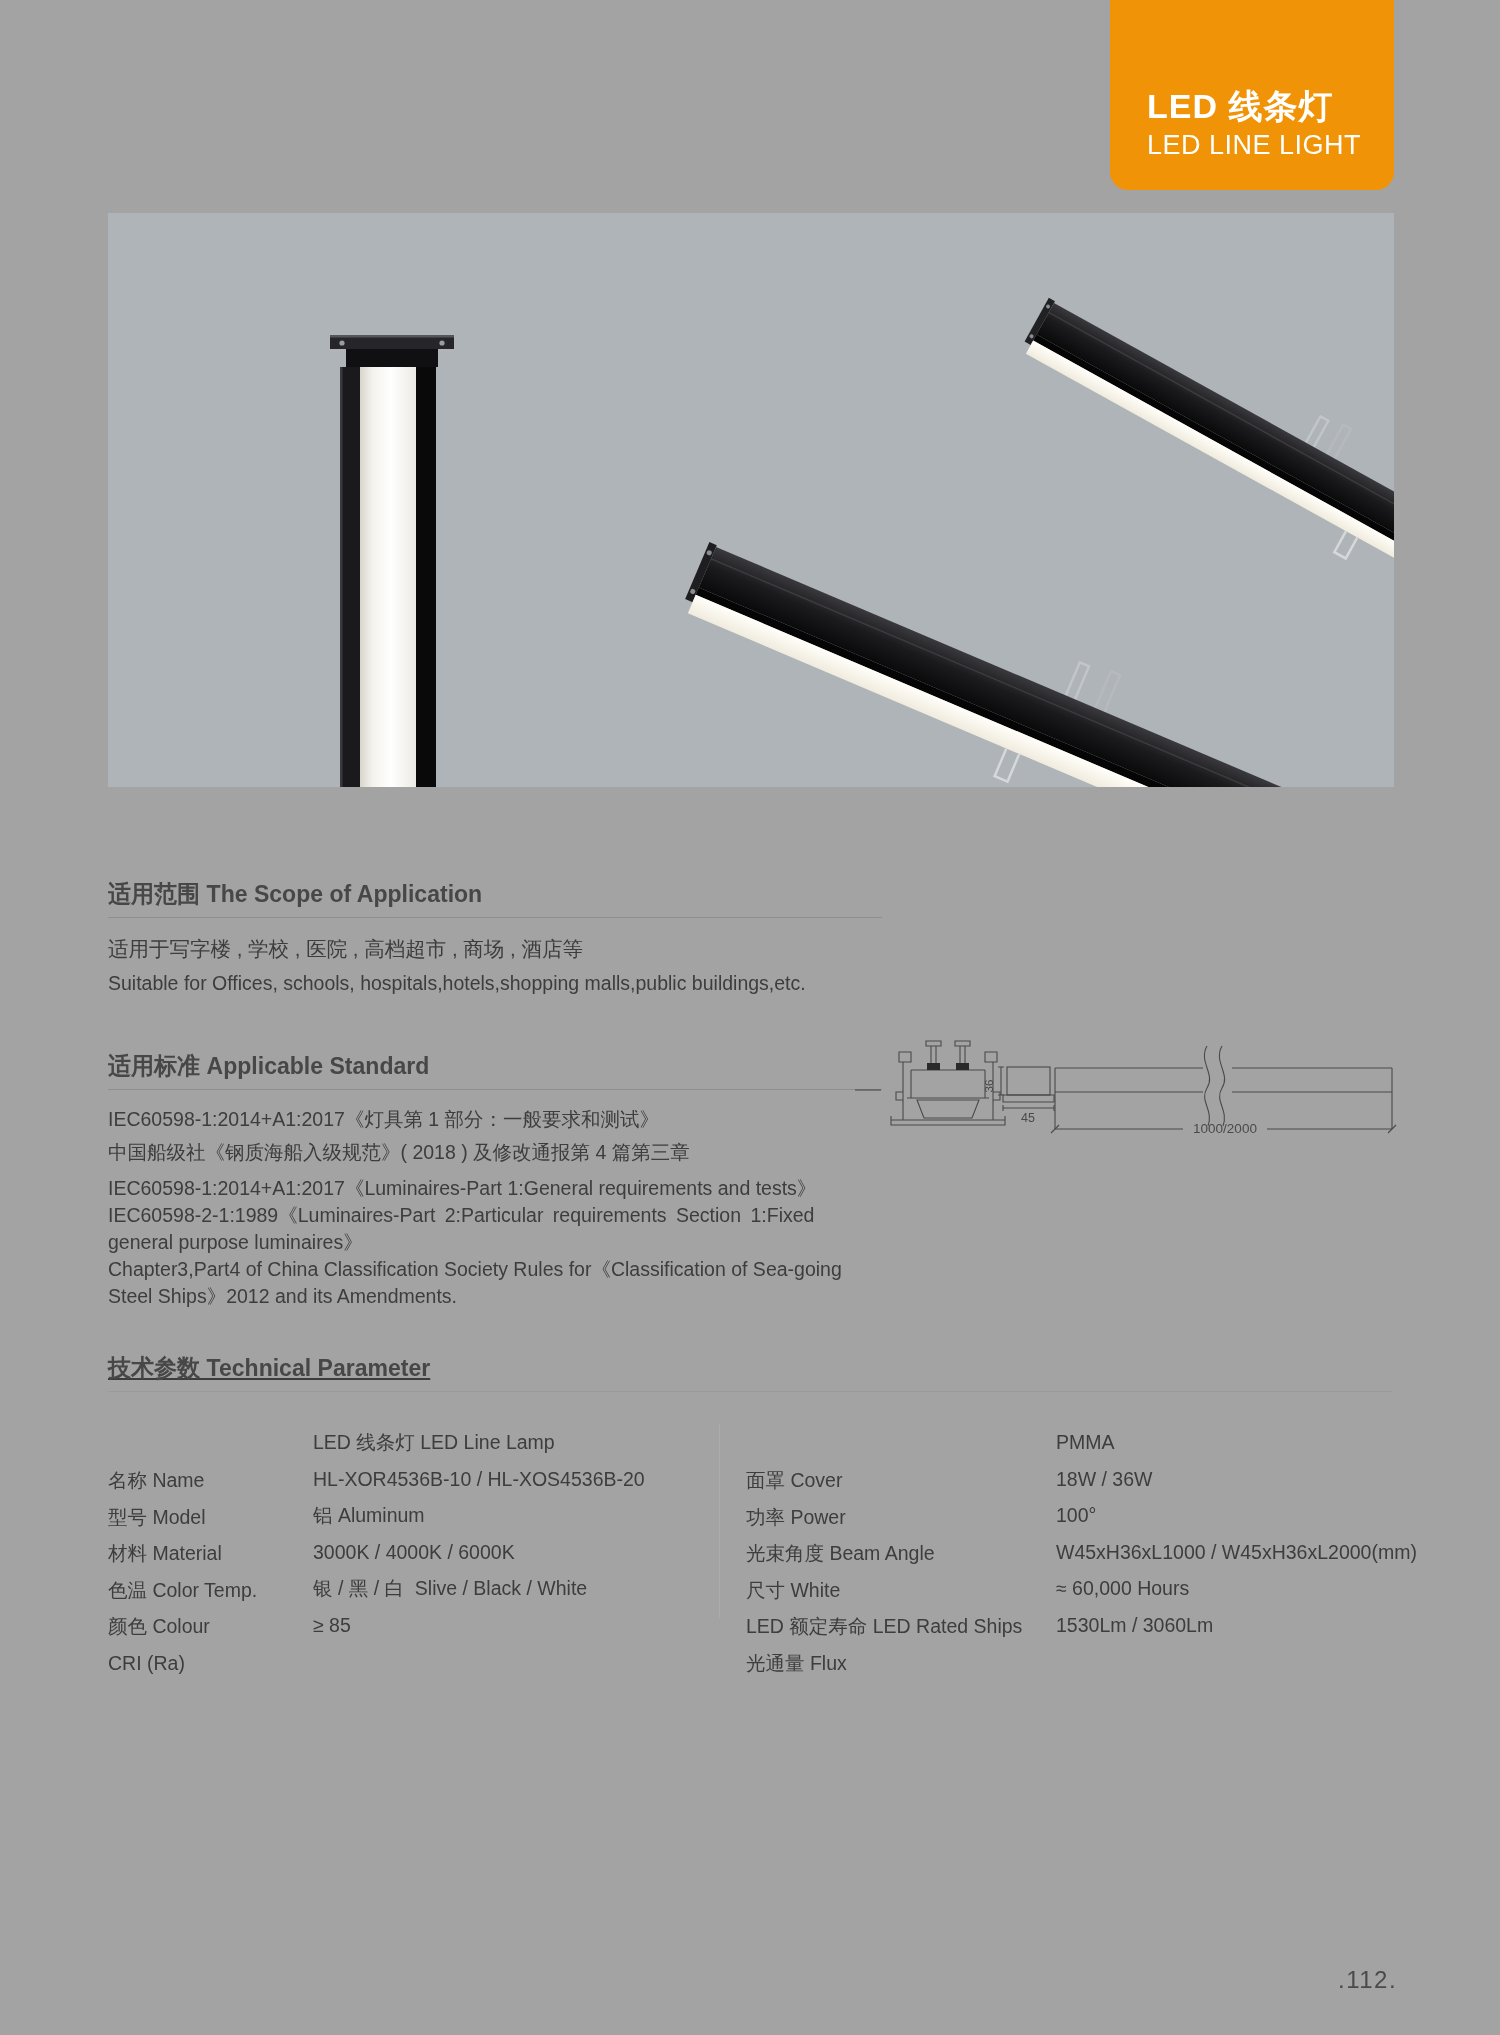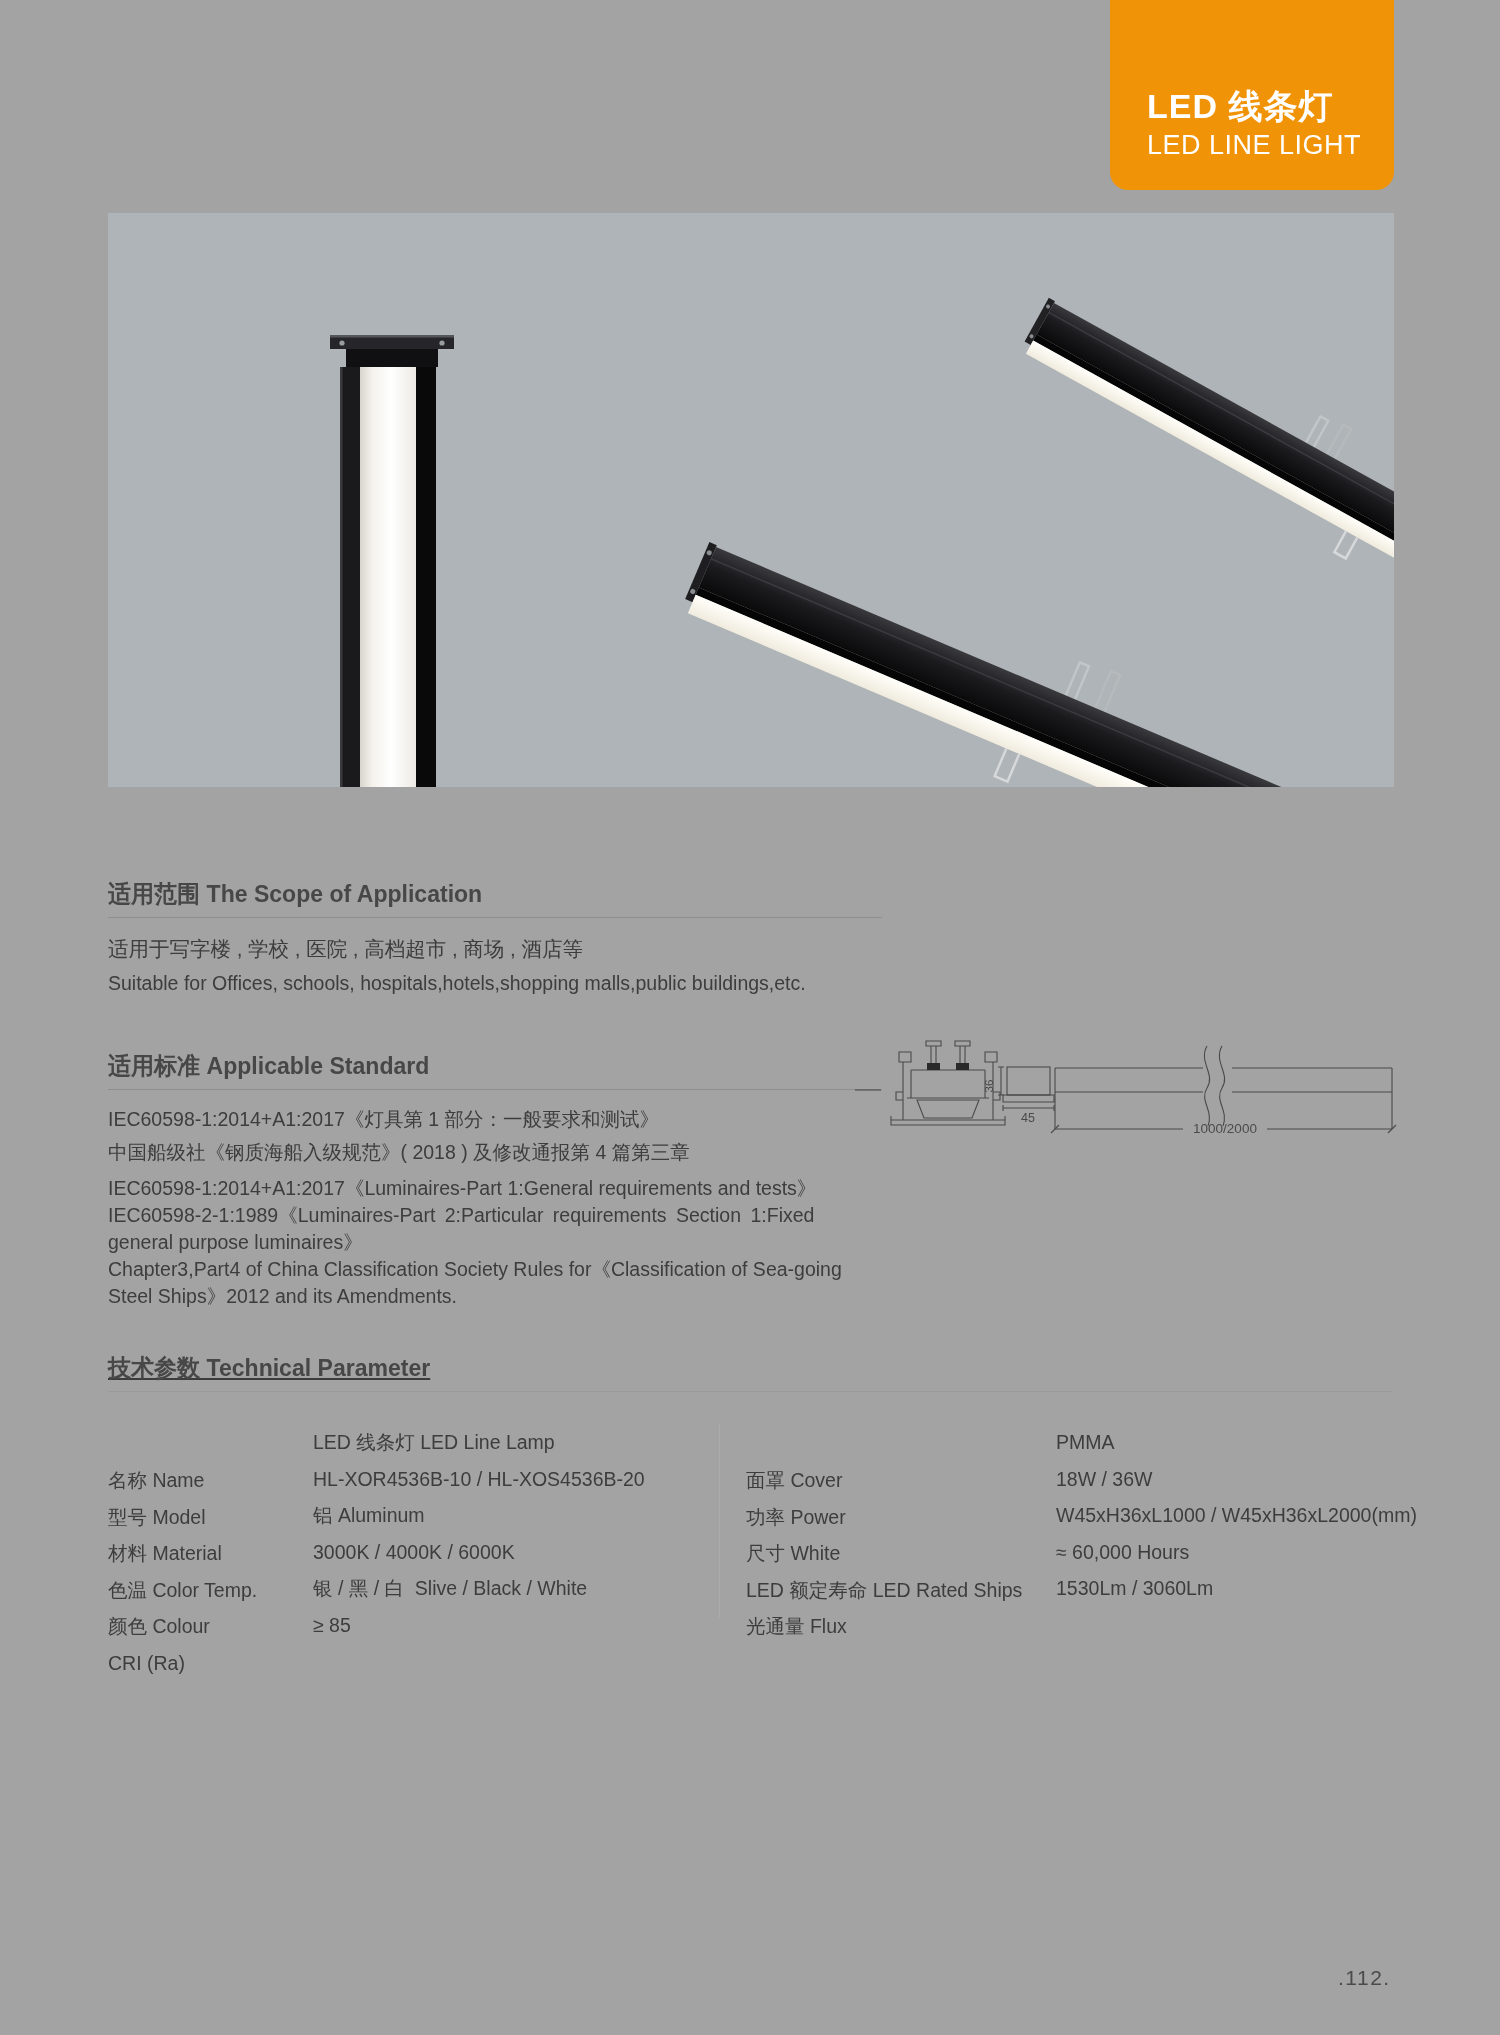--- a/index.html
+++ b/index.html
@@ -37,21 +37,21 @@
   .sec-par .rule{width:1284px;border-top-color:#9a9a9a;}
   .pcol{width:612px;}
   .pcol.left{left:108px;top:1424px;}
   .pcol.right{left:746px;top:1424px;width:650px;}
   .prow{height:36.5px;line-height:36.5px;font-size:19.5px;color:#3d3d3d;white-space:pre;}
   .prow .lab{display:inline-block;vertical-align:top;margin-top:38px;}
   .pcol.left .lab{width:205px;}
   .pcol.right .lab{width:310px;}
   .vdiv{left:719px;top:1424px;height:194px;width:0;border-left:1.5px solid #ababab;}
   
-  .pageno{left:1338px;top:1966px;font-size:21px;color:#4a4a4a;letter-spacing:1.5px;text-align:center;}
+  .pageno{left:1338px;top:1966px;font-size:24px;color:#4a4a4a;letter-spacing:1.5px;text-align:center;}
 </style>
 </head>
 <body>
 
 <div class="page">
 
   <div class="abs badge" style="background:#F19307;">
     <div class="t1">LED 线条灯</div>
     <div class="t2">LED LINE LIGHT</div>
   </div>
@@ -192,20 +192,21 @@
     <div class="prow"><span class="lab">色温 Color Temp.</span><span class="val">3000K / 4000K / 6000K</span></div>
     <div class="prow"><span class="lab">颜色 Colour</span><span class="val">银 / 黑 / 白  Slive / Black / White</span></div>
     <div class="prow"><span class="lab">CRI (Ra)</span><span class="val">≥ 85</span></div>
   </div>
 
   <div class="abs vdiv"></div>
 
   <div class="abs pcol right">
     <div class="prow"><span class="lab">面罩 Cover</span><span class="val">PMMA</span></div>
     <div class="prow"><span class="lab">功率 Power</span><span class="val">18W / 36W</span></div>
+    <div class="prow"><span class="lab">光束角度 Beam Angle</span><span class="val">100°</span></div>
     <div class="prow"><span class="lab">尺寸 White</span><span class="val">W45xH36xL1000 / W45xH36xL2000(mm)</span></div>
     <div class="prow"><span class="lab">LED 额定寿命 LED Rated Ships</span><span class="val">≈ 60,000 Hours</span></div>
     <div class="prow"><span class="lab">光通量 Flux</span><span class="val">1530Lm / 3060Lm</span></div>
   </div>
 
   <div class="abs pageno">.112.</div>
 
 </div>
 
 </body></html>

